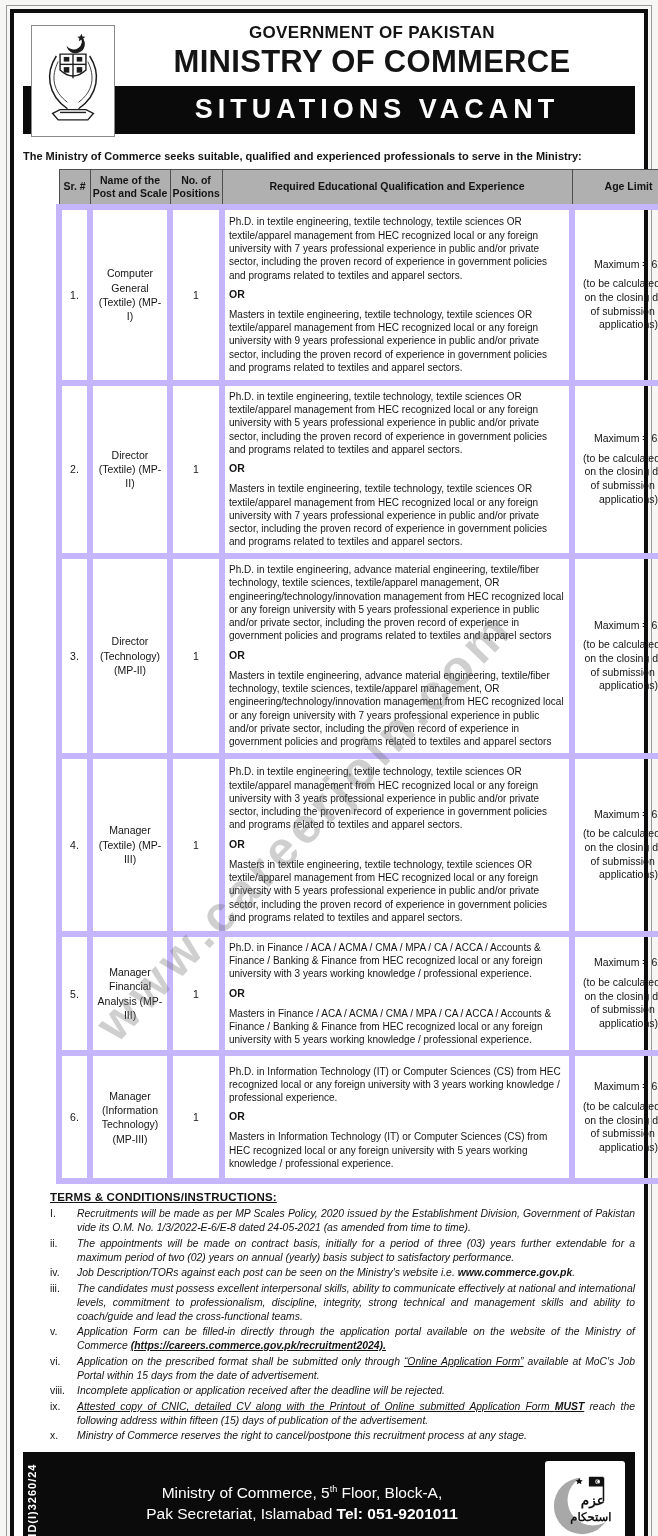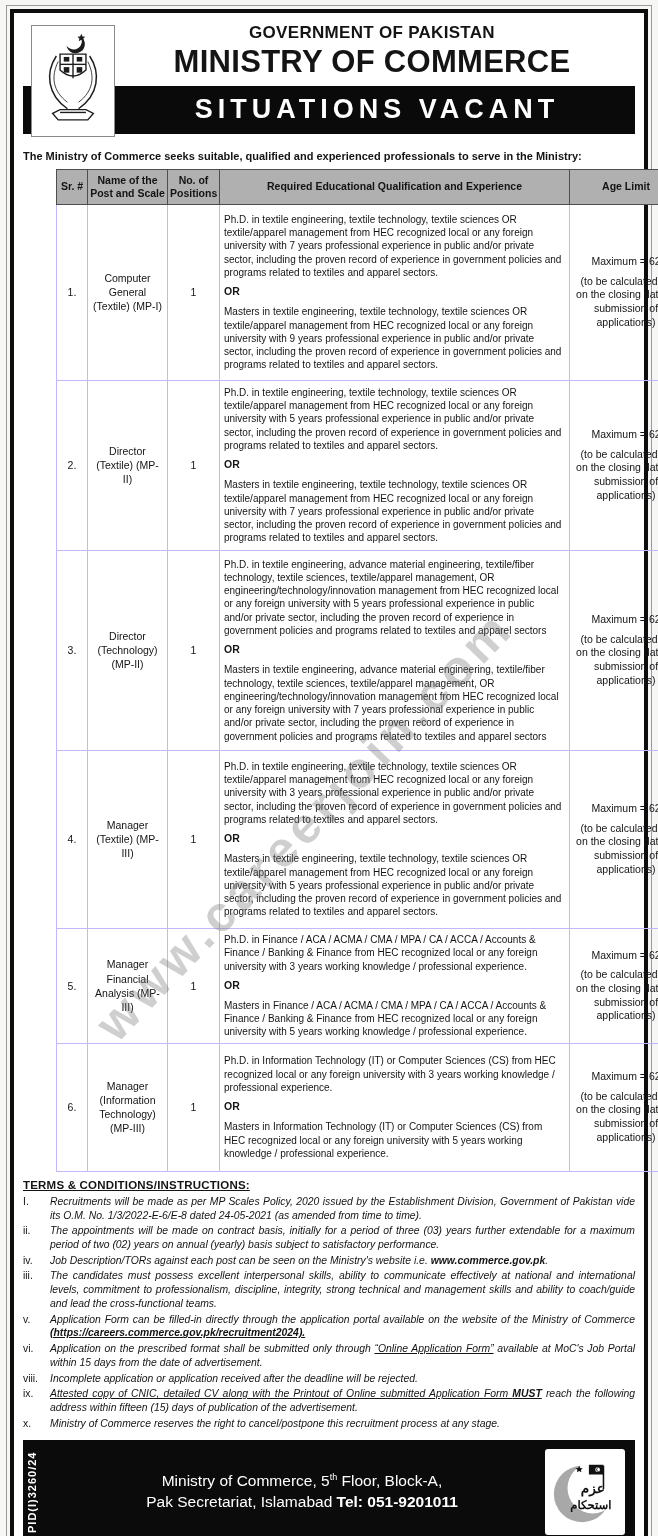--- a/index.html
+++ b/index.html
@@ -30,34 +30,34 @@
     font-weight:800; font-size:27px; letter-spacing:5px; white-space:nowrap;
   }
   .intro { font-size:11px; font-weight:600; margin:10px 0 7px; }
 
   
   table.vacancies { width:100%; border-collapse:collapse; table-layout:fixed;margin-left:33px; }
   table.vacancies th {
     background:#b0b0b0; border:1px solid #4e4e4e; font-size:10.5px;
     line-height:1.25; padding:4px 2px; font-weight:bold;
   }
-  table.vacancies td { border:1px solid #c4b5fd; vertical-align:middle; padding:2px 4px; }
+  table.vacancies td { border:6px solid #c4b5fd; vertical-align:middle; padding:2px 4px; }
   tbody tr:nth-child(1){height:176px} tbody tr:nth-child(2){height:170px}
   tbody tr:nth-child(3){height:200px} tbody tr:nth-child(4){height:178px}
   tbody tr:nth-child(5){height:115px} tbody tr:nth-child(6){height:128px}
   .cell-sr,.cell-pos { text-align:center; font-size:10.5px; }
   .cell-post { text-align:center; font-size:10.5px; line-height:1.35; padding:2px 5px; }
   .cell-qual { padding:2px 7px 4px; font-size:10px; }
   .cell-qual p { margin:2px 0; line-height:1.33; }
   .cell-qual p.or { font-weight:bold; margin:6px 0; font-size:10.5px; }
   .cell-age { text-align:center; font-size:10.5px; line-height:1.3; padding:2px 6px; }
   .cell-age .age-note { margin-top:6px; }
 
   
-  .terms { margin-top:7px; font-size:10.4px; }
+  .terms { margin-top:7px; font-size:10.4px;margin-left:27px; }
   .terms h3 { font-size:11.5px; margin:0 0 4px; text-decoration:underline; letter-spacing:.2px; }
   .term-row { display:flex; margin:2px 0; line-height:1.32; }
   .term-num { width:27px; flex:none; }
   .term-text { flex:1; text-align:justify;font-style:italic; }
   .seg-b { font-weight:bold; }
   .seg-u { text-decoration:underline; }
   .seg-bu { font-weight:bold; text-decoration:underline; }
 
   
   .footer {

